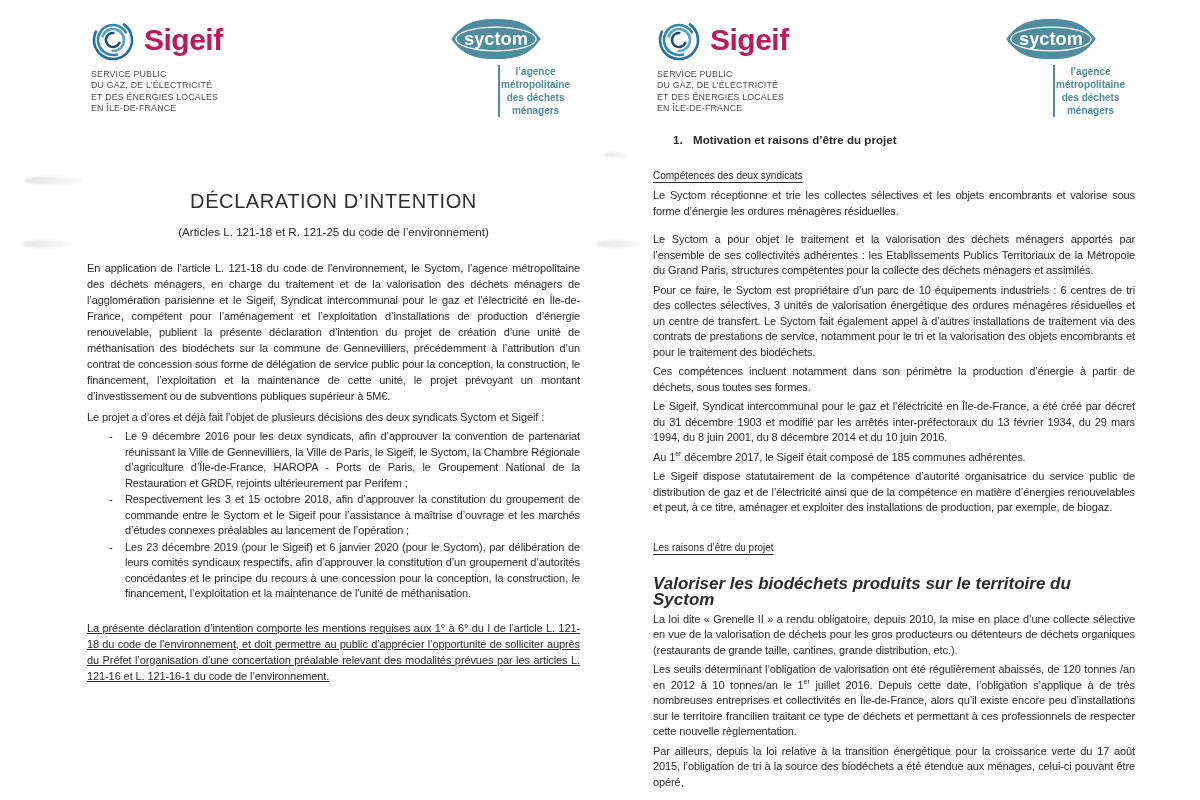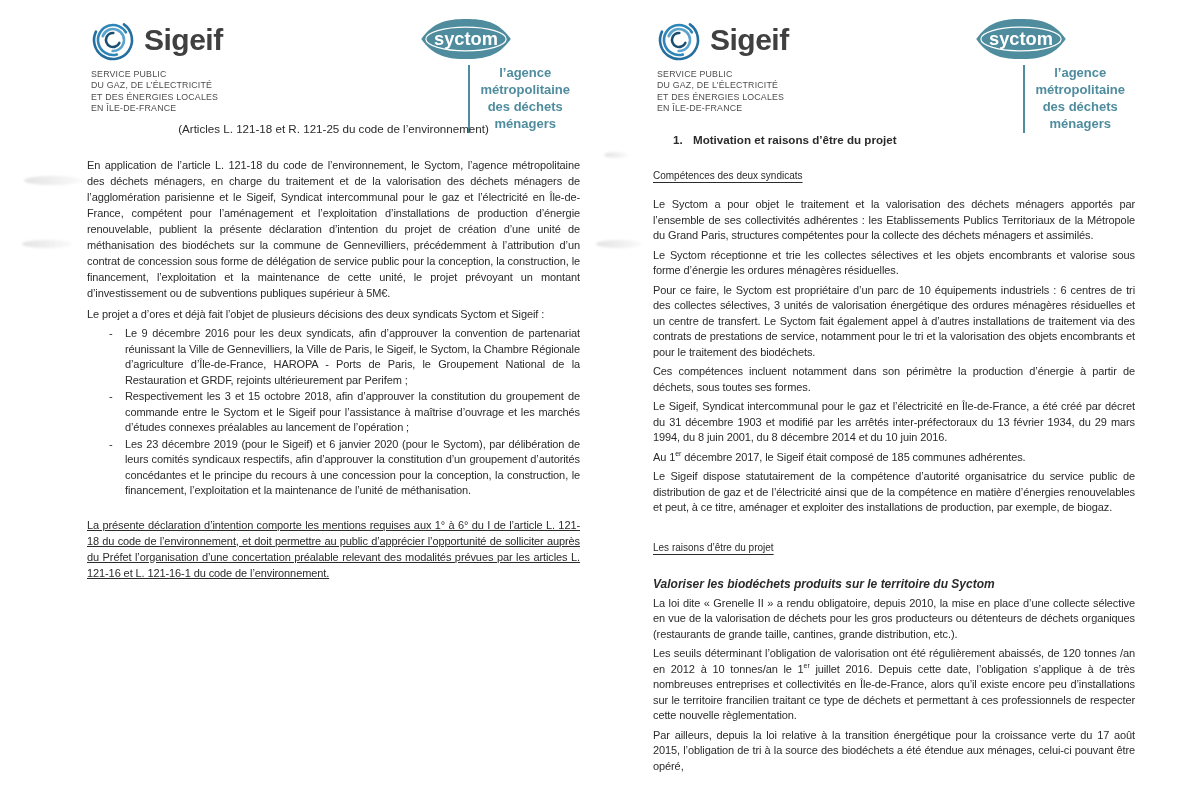--- a/index.html
+++ b/index.html
@@ -6,25 +6,25 @@
     font-family:"Liberation Sans","DejaVu Sans",sans-serif;color:#2b2b2b;}
   .spread{position:relative;display:flex;width:1200px;height:800px;background:#fff;}
   .page{position:relative;width:600px;height:800px;box-sizing:border-box;overflow:hidden;}
   .page.p1{padding:18px 20px 0 87px;}
   .page.p2{padding:18px 65px 0 53px;}
 
   
   .logo-row{display:flex;justify-content:space-between;align-items:flex-start;height:92px;}
   .sigeif{margin-left:4px;}
   .sigeif-top{display:flex;align-items:center;gap:9px;}
-  .sigeif-word{font-size:30px;font-weight:bold;color:#404040;letter-spacing:-0.5px;line-height:1;}
+  .sigeif-word{font-size:30px;font-weight:bold;color:#be185d;letter-spacing:-0.5px;line-height:1;}
   .sigeif-tag{margin-top:7px;font-size:8.8px;line-height:1.3;color:#4d4d4d;letter-spacing:0.2px;}
   .syctom{display:flex;flex-direction:column;margin-right:10px;text-align:center;}
-  .syctom-tag{margin-left:48px;margin-top:5px;border-left:2px solid #4e8c9e;padding-left:10px;
-    font-size:13px;line-height:1.3;color:#4e8c9e;font-weight:bold;}
+  .syctom-tag{margin-left:48px;margin-top:5px;border-left:2px solid #4e8c9e;padding-left:1px;
+    font-size:10px;line-height:1.3;color:#4e8c9e;font-weight:bold;}
 
   
   .doc-title{margin:80px 0 0 0;font-size:20px;font-weight:normal;letter-spacing:0.6px;
     text-align:center;color:#2f2f2f;}
   .doc-subtitle{margin-top:12px;font-size:11.6px;text-align:center;}
   .doc-heading{margin-top:20px;font-size:11.6px;font-weight:bold;text-align:center;}
   p.body{margin:4px 0 0 0;font-size:11px;line-height:16px;text-align:justify;letter-spacing:-0.1px;}
   .p1 p.body{line-height:16px;}
   p.body.first{margin-top:22px;}
   p.body.one-line{white-space:nowrap;overflow:hidden;margin-top:5px;}
@@ -34,21 +34,21 @@
   .bullet .btxt{flex:1;font-size:11px;line-height:15.5px;text-align:justify;letter-spacing:-0.1px;}
   p.body.final{margin-top:18px;text-decoration:underline;}
 
   
   .sec-row{display:flex;margin-top:22px;font-size:11.6px;font-weight:bold;line-height:16px;}
   .sec-num{margin-left:20px;width:20px;}
   .ul-head{margin-top:20px;font-size:10px;text-decoration:underline;text-underline-offset:3px;line-height:16px;}
   .p2 p.body{line-height:15.5px;margin-top:4px;}
   .p2 p.body.lead{margin-top:13px;}
   .ul-head.raisons{margin-top:24px;}
-  .bi-head{margin-top:20px;font-size:12px;font-weight:bold;font-style:italic;line-height:16px;}
+  .bi-head{margin-top:20px;font-size:17px;font-weight:bold;font-style:italic;line-height:16px;}
   sup{font-size:7px;vertical-align:super;line-height:0;}
 
   
   .artifact{position:absolute;background:linear-gradient(90deg,rgba(130,130,130,0.22),rgba(150,150,150,0.05));
     border-radius:50%;filter:blur(1.2px);pointer-events:none;}
   .a1{left:24px;top:176px;width:58px;height:9px;}
   .a2{left:22px;top:240px;width:50px;height:8px;}
   .a3{left:596px;top:240px;width:46px;height:8px;}
   .a4{left:604px;top:152px;width:24px;height:6px;}
 </style>
@@ -86,20 +86,21 @@
         </svg>
         <div class="syctom-tag">
           <div>l’agence</div>
           <div>métropolitaine</div>
           <div>des déchets</div>
           <div>ménagers</div>
         </div>
       </div>
     </header>
 
+    <h1 class="doc-title">DÉCLARATION D’INTENTION</h1>
     <div class="doc-subtitle">(Articles L. 121-18 et R. 121-25 du code de l’environnement)</div>
 
     <p class="body first">En application de l’article L. 121-18 du code de l’environnement, le Syctom, l’agence métropolitaine des déchets ménagers, en charge du traitement et de la valorisation des déchets ménagers de l’agglomération parisienne et le Sigeif, Syndicat intercommunal pour le gaz et l’électricité en Île-de-France, compétent pour l’aménagement et l’exploitation d’installations de production d’énergie renouvelable, publient la présente déclaration d’intention du projet de création d’une unité de méthanisation des biodéchets sur la commune de Gennevilliers, précédemment à l’attribution d’un contrat de concession sous forme de délégation de service public pour la conception, la construction, le financement, l’exploitation et la maintenance de cette unité, le projet prévoyant un montant d’investissement ou de subventions publiques supérieur à 5M€.</p>
     <p class="body one-line">Le projet a d’ores et déjà fait l’objet de plusieurs décisions des deux syndicats Syctom et Sigeif :</p>
 
     <div class="bullets">
       <div class="bullet">
         <span class="dash">-</span>
         <span class="btxt">Le 9 décembre 2016 pour les deux syndicats, afin d’approuver la convention de partenariat réunissant la Ville de Gennevilliers, la Ville de Paris, le Sigeif, le Syctom, la Chambre Régionale d’agriculture d’Île-de-France, HAROPA - Ports de Paris, le Groupement National de la Restauration et GRDF, rejoints ultérieurement par Perifem ;</span>
       </div>
@@ -152,22 +153,22 @@
       </div>
     </header>
 
     <div class="sec-row">
       <span class="sec-num">1.</span>
       <span class="sec-title">Motivation et raisons d’être du projet</span>
     </div>
 
     <div class="ul-head">Compétences des deux syndicats</div>
 
+    <p class="body">Le Syctom réceptionne et trie les collectes sélectives et les objets encombrants et valorise sous forme d’énergie les ordures ménagères résiduelles.</p>
     <p class="body lead">Le Syctom a pour objet le traitement et la valorisation des déchets ménagers apportés par l’ensemble de ses collectivités adhérentes : les Etablissements Publics Territoriaux de la Métropole du Grand Paris, structures compétentes pour la collecte des déchets ménagers et assimilés.</p>
-    <p class="body">Le Syctom réceptionne et trie les collectes sélectives et les objets encombrants et valorise sous forme d’énergie les ordures ménagères résiduelles.</p>
     <p class="body">Pour ce faire, le Syctom est propriétaire d’un parc de 10 équipements industriels : 6 centres de tri des collectes sélectives, 3 unités de valorisation énergétique des ordures ménagères résiduelles et un centre de transfert. Le Syctom fait également appel à d’autres installations de traitement via des contrats de prestations de service, notamment pour le tri et la valorisation des objets encombrants et pour le traitement des biodéchets.</p>
     <p class="body">Ces compétences incluent notamment dans son périmètre la production d’énergie à partir de déchets, sous toutes ses formes.</p>
     <p class="body">Le Sigeif, Syndicat intercommunal pour le gaz et l’électricité en Île-de-France, a été créé par décret du 31 décembre 1903 et modifié par les arrêtés inter-préfectoraux du 13 février 1934, du 29 mars 1994, du 8 juin 2001, du 8 décembre 2014 et du 10 juin 2016.</p>
     <p class="body"><span>Au 1</span><sup>er</sup><span> décembre 2017, le Sigeif était composé de 185 communes adhérentes.</span></p>
     <p class="body">Le Sigeif dispose statutairement de la compétence d’autorité organisatrice du service public de distribution de gaz et de l’électricité ainsi que de la compétence en matière d’énergies renouvelables et peut, à ce titre, aménager et exploiter des installations de production, par exemple, de biogaz.</p>
 
     <div class="ul-head raisons">Les raisons d’être du projet</div>
     <div class="bi-head">Valoriser les biodéchets produits sur le territoire du Syctom</div>
 
     <p class="body">La loi dite « Grenelle II » a rendu obligatoire, depuis 2010, la mise en place d’une collecte sélective en vue de la valorisation de déchets pour les gros producteurs ou détenteurs de déchets organiques (restaurants de grande taille, cantines, grande distribution, etc.).</p>

